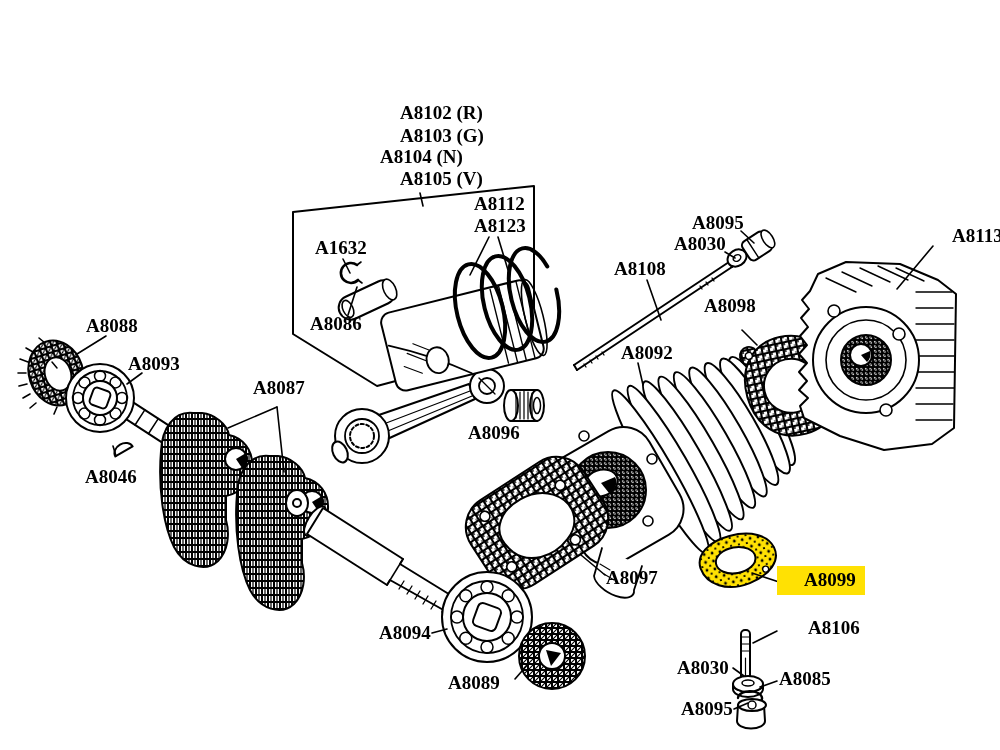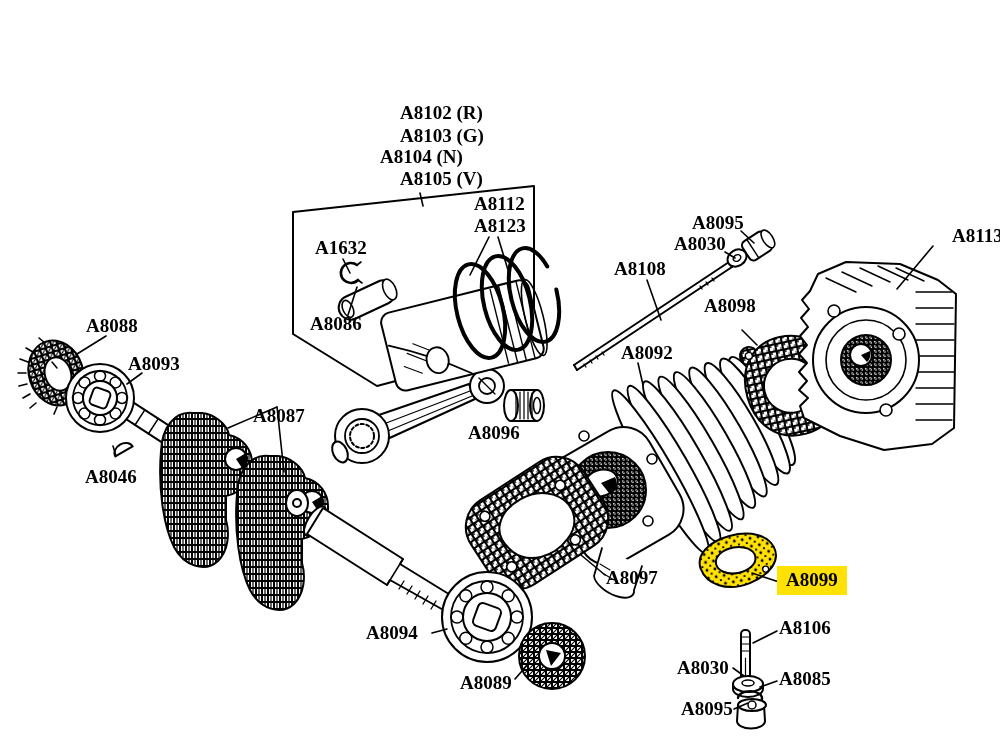--- a/index.html
+++ b/index.html
@@ -2,21 +2,21 @@
 <html style="--hl: #ffe103;"><head>
 <meta charset="utf-8">
 <style>
   html,body{margin:0;padding:0;background:#fff;}
   #stage{position:relative;width:1000px;height:750px;background:#fff;overflow:hidden;
          font-family:Liberation Serif, serif;margin-top:34px;}
   #art{position:absolute;left:0;top:0;}
   #labels-layer{position:absolute;left:0;top:0;width:100%;height:100%;}
   .label{position:absolute;font-weight:bold;font-size:19px;line-height:1.15;color:#000;
          white-space:nowrap;letter-spacing:0px;cursor:default;}
-  .label.hl{background:var(--hl,#ffe103);padding:3px 9px 4px 9px;}
+  .label.hl{background:var(--hl,#ffe103);padding:3px 9px 4px 27px;}
   svg *{vector-effect:none;}
 </style>
 </head>
 <body>
 
 <div id="stage">
 
 <svg id="art" width="1000" height="750" viewBox="0 0 1000 750" fill="none" stroke="#000" stroke-width="2" stroke-linecap="round" stroke-linejoin="round">
   <defs>
     <pattern id="hatch" width="6" height="6" patternUnits="userSpaceOnUse">
@@ -295,32 +295,32 @@
       <div class="label" style="left: 400px; top: 68px;">A8102 (R)</div>
       <div class="label" style="left: 400px; top: 91px;">A8103 (G)</div>
       <div class="label" style="left: 380px; top: 112px;">A8104 (N)</div>
       <div class="label" style="left: 400px; top: 134px;">A8105 (V)</div>
       <div class="label" style="left: 474px; top: 159px;">A8112</div>
       <div class="label" style="left: 474px; top: 181px;">A8123</div>
       <div class="label" style="left: 315px; top: 203px;">A1632</div>
       <div class="label" style="left: 310px; top: 279px;">A8086</div>
       <div class="label" style="left: 86px; top: 281px;">A8088</div>
       <div class="label" style="left: 128px; top: 319px;">A8093</div>
-      <div class="label" style="left: 253px; top: 371px;">A8087</div>
+      <div class="label" style="left: 253px; top: 343px;">A8087</div>
       <div class="label" style="left: 85px; top: 432px;">A8046</div>
       <div class="label" style="left: 468px; top: 388px;">A8096</div>
       <div class="label" style="left: 692px; top: 178px;">A8095</div>
       <div class="label" style="left: 674px; top: 199px;">A8030</div>
       <div class="label" style="left: 614px; top: 224px;">A8108</div>
       <div class="label" style="left: 952px; top: 191px;">A8113</div>
       <div class="label" style="left: 704px; top: 261px;">A8098</div>
       <div class="label" style="left: 621px; top: 308px;">A8092</div>
       <div class="label" style="left: 606px; top: 533px;">A8097</div>
       <div class="label hl" style="left: 777px; top: 532px;">A8099</div>
-      <div class="label" style="left: 366px; top: 588px;">A8094</div>
-      <div class="label" style="left: 460px; top: 638px;">A8089</div>
-      <div class="label" style="left: 779px; top: 583px;">A8106</div>
+      <div class="label" style="left: 379px; top: 588px;">A8094</div>
+      <div class="label" style="left: 448px; top: 638px;">A8089</div>
+      <div class="label" style="left: 808px; top: 583px;">A8106</div>
       <div class="label" style="left: 677px; top: 623px;">A8030</div>
       <div class="label" style="left: 779px; top: 634px;">A8085</div>
       <div class="label" style="left: 681px; top: 664px;">A8095</div>
     </div>
 
 </div>
 
 </body></html>

